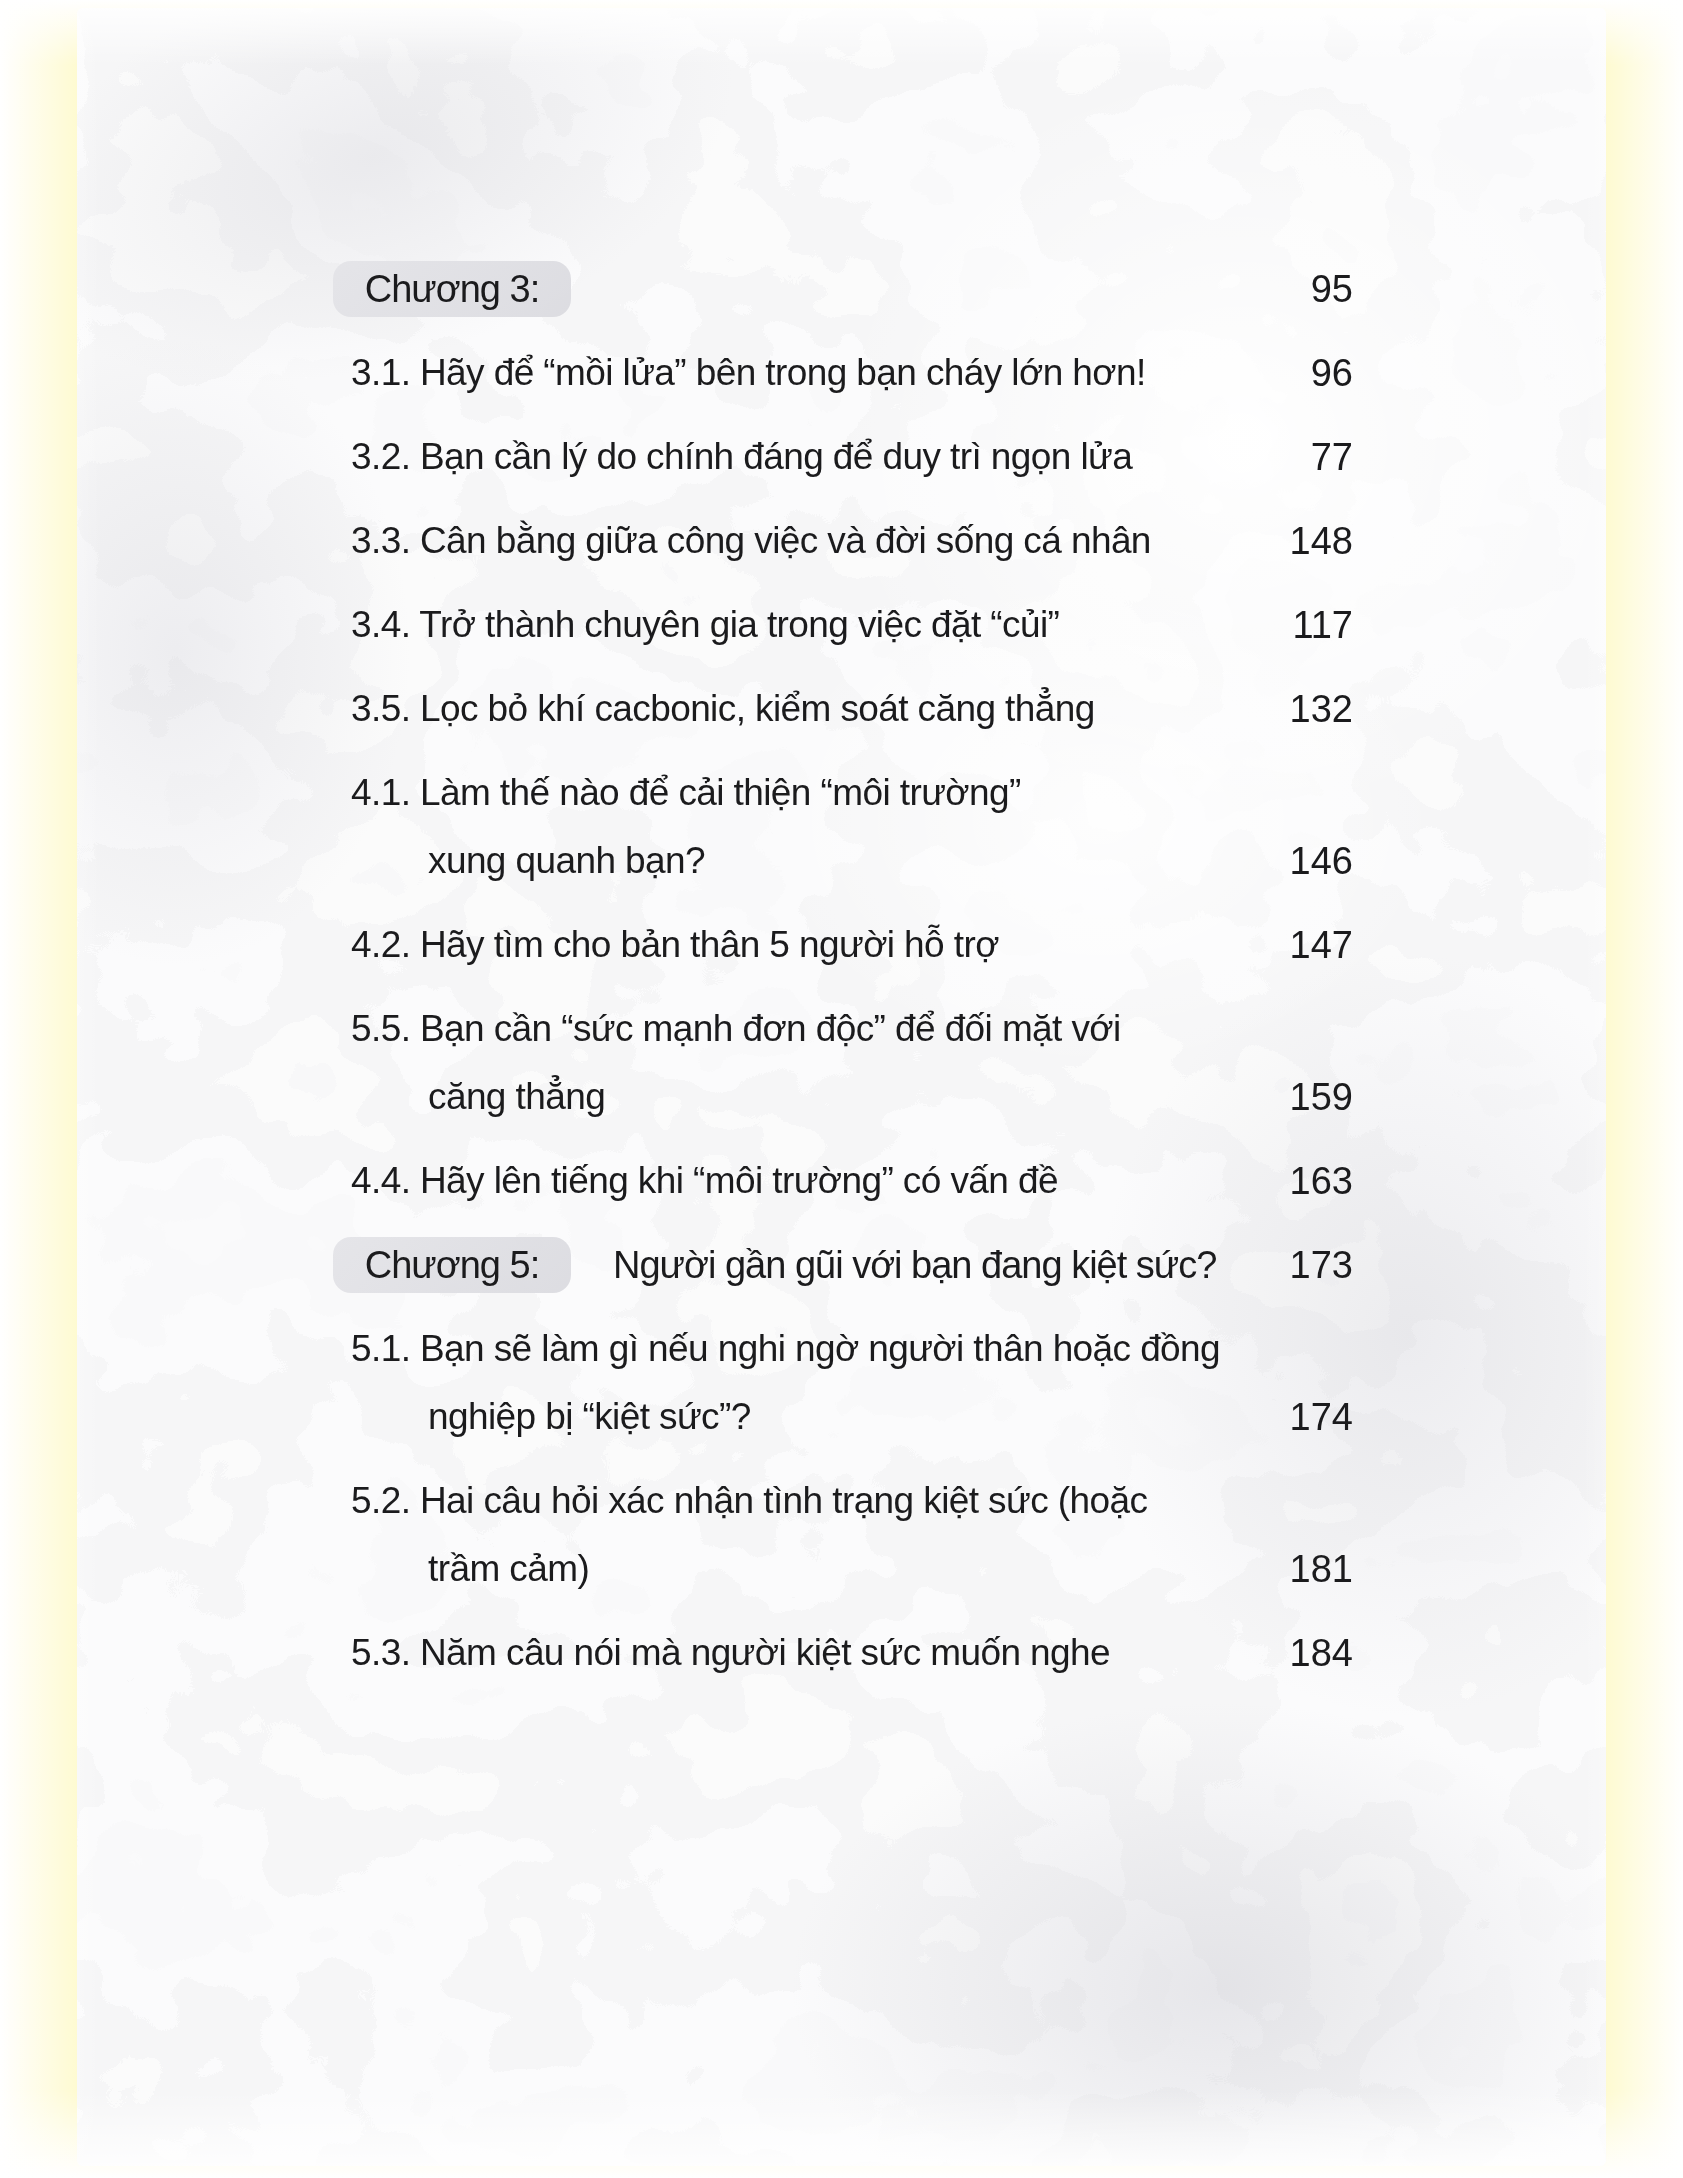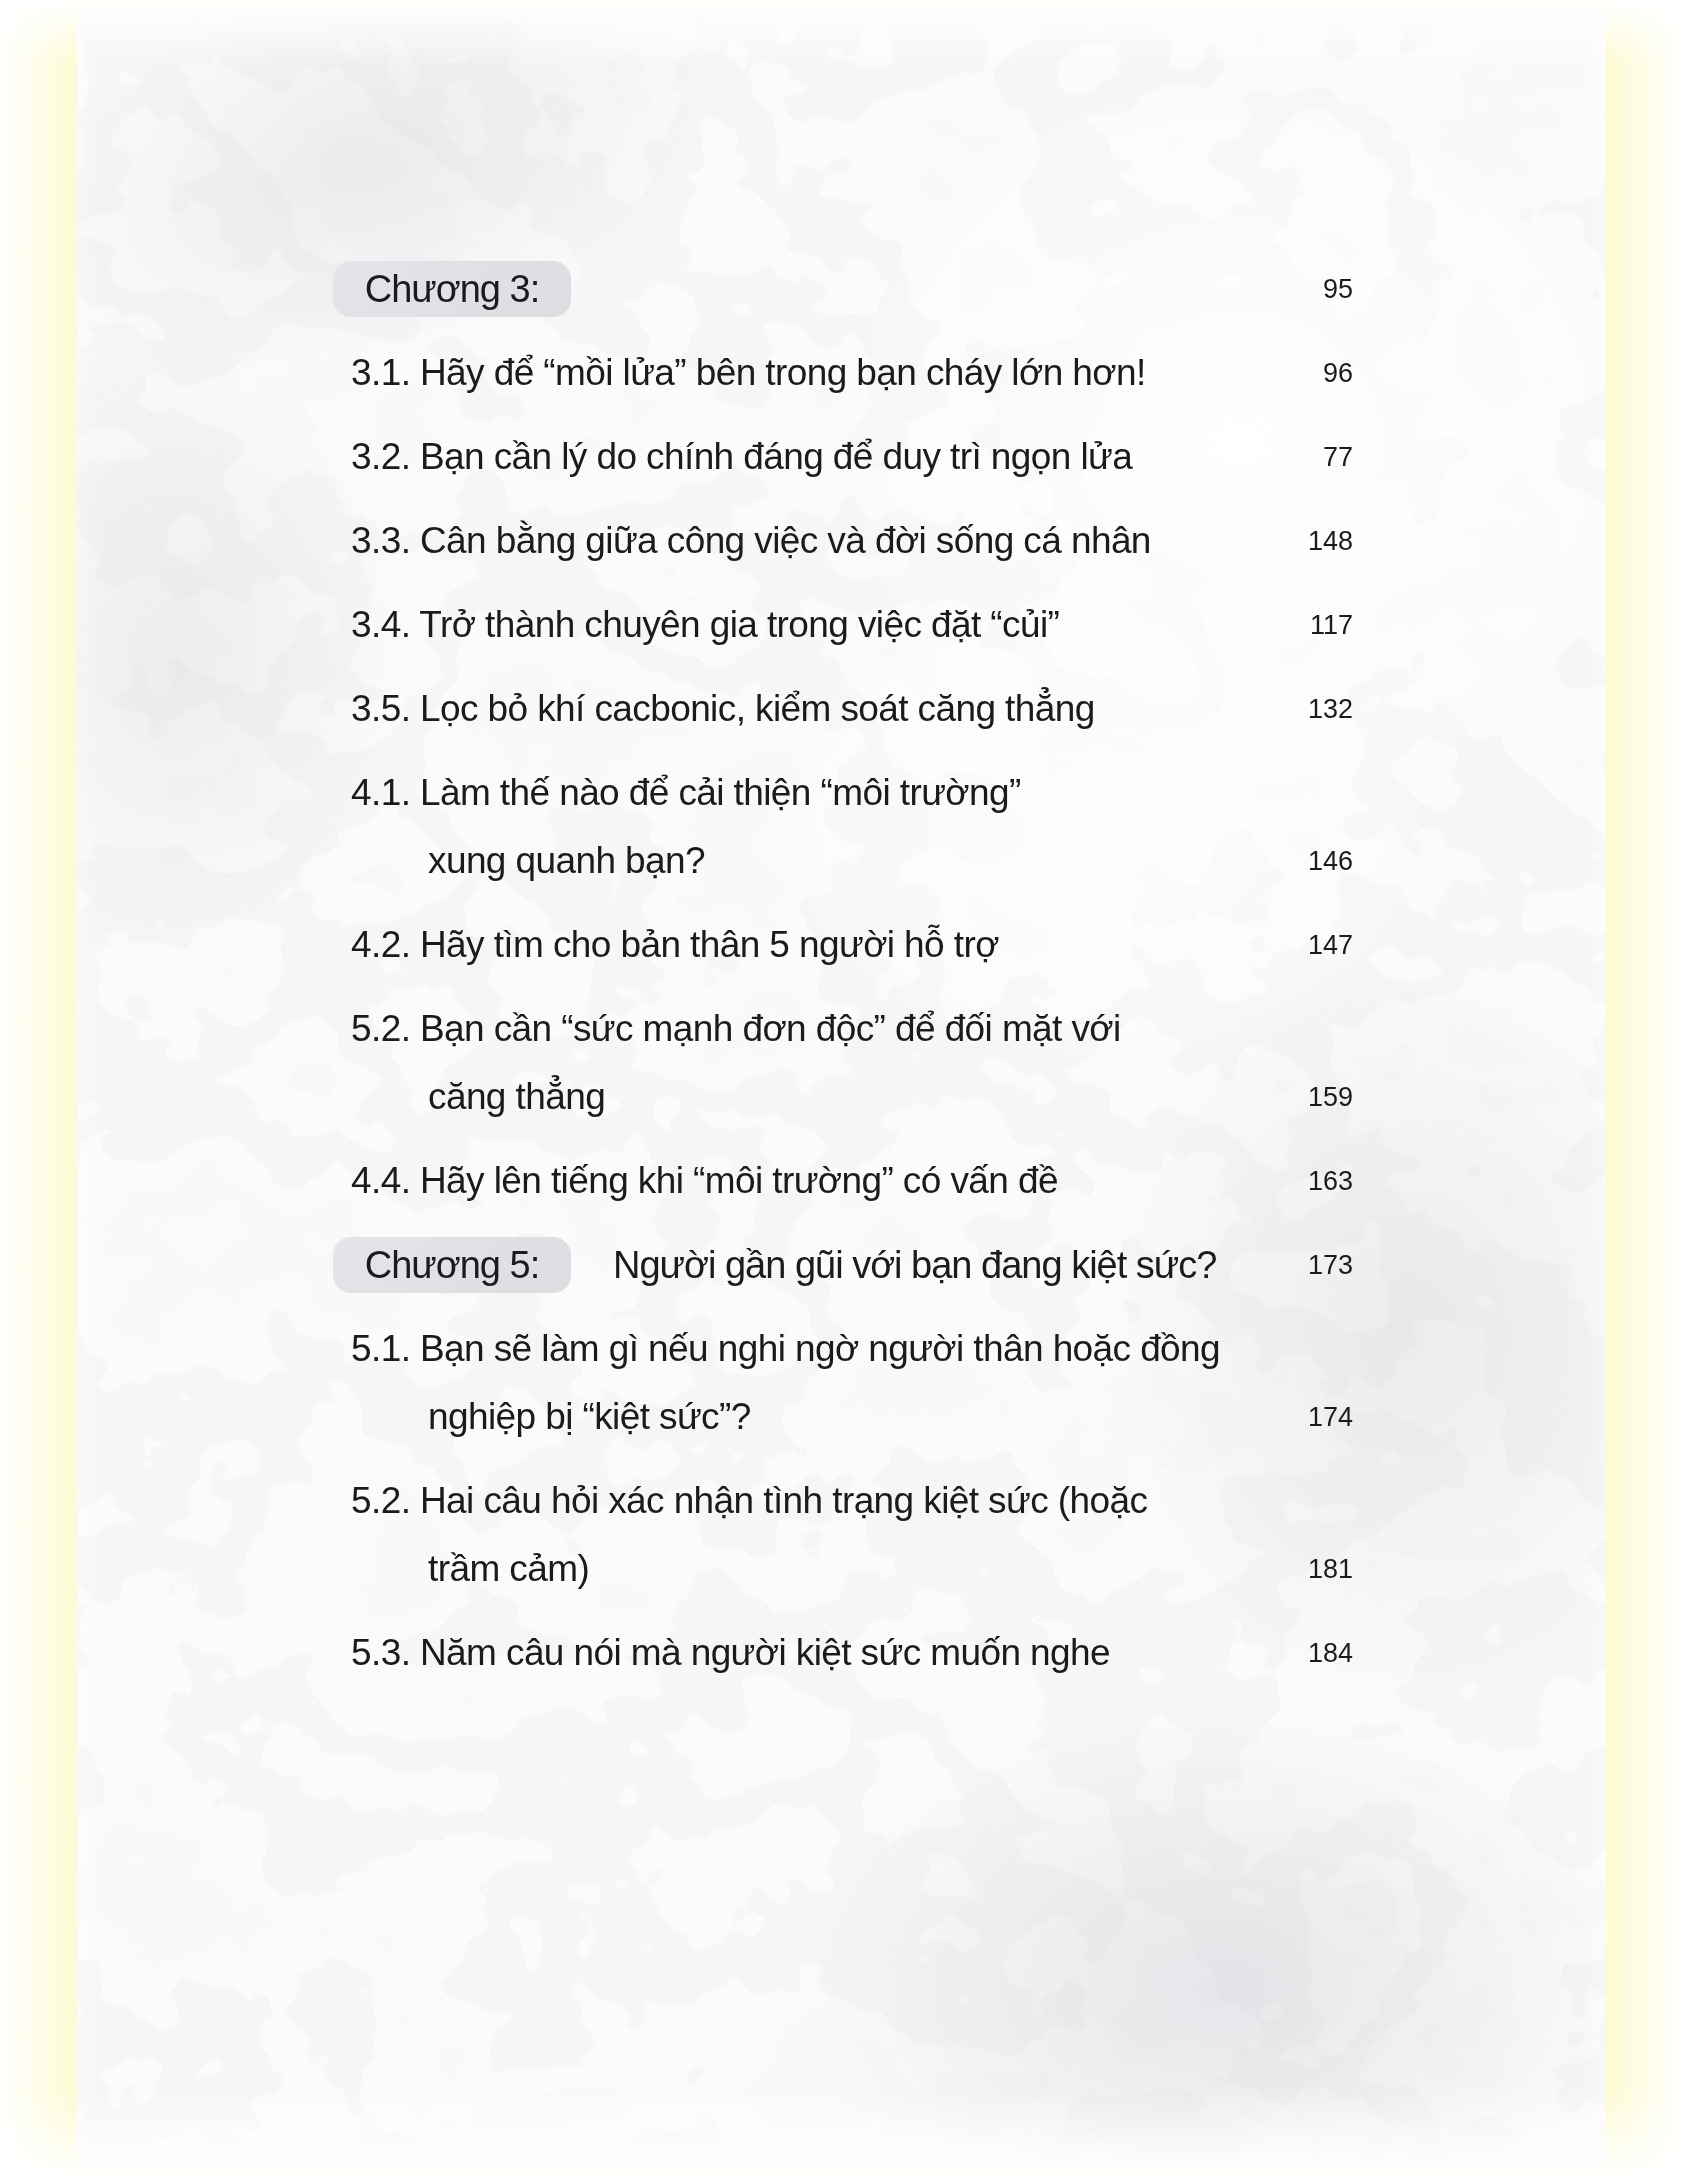--- a/index.html
+++ b/index.html
@@ -64,21 +64,21 @@
     position: relative;
     line-height: 56px;
     font-size: 37px;
     letter-spacing: -0.6px;
     white-space: nowrap;
   }
   .page-num {
     position: absolute;
     right: 0; top: 0;
     line-height: 56px;
-    font-size: 27px;
+    font-size: 38px;
     letter-spacing: 0;
   }
   .toc-entry { margin-bottom: 28px; }
   .cont-line { margin-top: 12px; padding-left: 77px; }
 
   .chapter-block { margin-bottom: 28px; }
   .toc-section + .toc-section .chapter-block { margin-top: 26px; }
   .chapter-row { font-size: 38px; letter-spacing: -1px; }
   .chapter-left { display: flex; align-items: center; }
   .chapter-label {
@@ -180,21 +180,21 @@
         </div>
       </div>
       <div class="toc-entry">
         <div class="row">
           <span class="entry-text">4.2. Hãy tìm cho bản thân 5 người hỗ trợ</span>
           <span class="page-num">147</span>
         </div>
       </div>
       <div class="toc-entry">
         <div class="row">
-          <span class="entry-text">5.2. Bạn cần “sức mạnh đơn độc” để đối mặt với</span>
+          <span class="entry-text">5.5. Bạn cần “sức mạnh đơn độc” để đối mặt với</span>
         </div>
         <div class="row cont-line">
           <span class="entry-text">căng thẳng</span>
           <span class="page-num">159</span>
         </div>
       </div>
       <div class="toc-entry">
         <div class="row">
           <span class="entry-text">4.4. Hãy lên tiếng khi “môi trường” có vấn đề</span>
           <span class="page-num">163</span>

